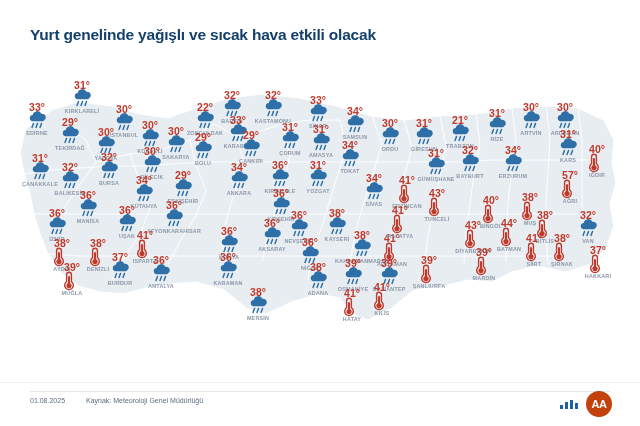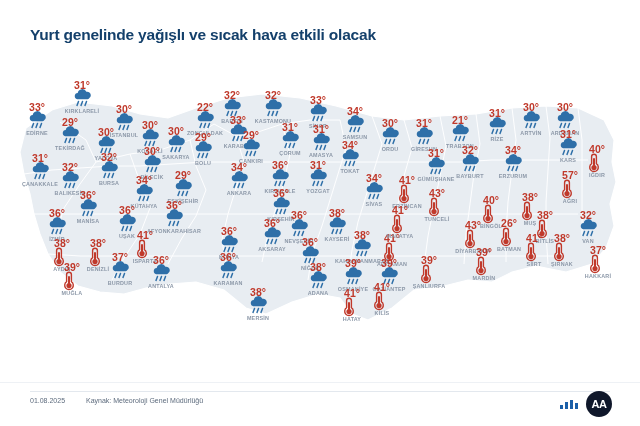--- a/index.html
+++ b/index.html
@@ -117,21 +117,21 @@
     height: 1px;
     background: #e3e8ee;
   }
   #logo {
     position: absolute;
     right: 28px;
     top: 8px;
     width: 26px;
     height: 26px;
     border-radius: 50%;
-    background: #0f172a;
+    background: #c2410c;
     color: #fff;
     font-size: 11px;
     font-weight: bold;
     display: flex;
     align-items: center;
     justify-content: center;
     letter-spacing: -0.5px;
   }
   #logo-bars {
     position: absolute;
@@ -633,21 +633,21 @@
           <div class="name" style="left: 0px; top: 11px;">SİİRT</div>
         </div>
         <div class="city" style="left: 509px; top: 178px;">
           <div class="ico" style="left: 0px; top: 0px;">
             <svg viewBox="0 0 14 20" width="14" height="20">
               <path d="M7 1.2a2.4 2.4 0 0 1 2.4 2.4v7.1a4.3 4.3 0 1 1-4.8 0V3.6A2.4 2.4 0 0 1 7 1.2z" fill="none" stroke="#c0392b" stroke-width="1.4"></path>
               <rect x="6" y="5" width="2" height="8" rx="1" fill="#c0392b"></rect>
               <circle cx="7" cy="14.6" r="2.6" fill="#c0392b"></circle>
             </svg>
           </div>
-          <div class="temp" style="left: 0px; top: -8px;">26°</div>
+          <div class="temp" style="left: 0px; top: -8px;">44°</div>
           <div class="name" style="left: 0px; top: 11px;">BATMAN</div>
         </div>
         <div class="city" style="left: 473px; top: 180px;">
           <div class="ico" style="left: 0px; top: 0px;">
             <svg viewBox="0 0 14 20" width="14" height="20">
               <path d="M7 1.2a2.4 2.4 0 0 1 2.4 2.4v7.1a4.3 4.3 0 1 1-4.8 0V3.6A2.4 2.4 0 0 1 7 1.2z" fill="none" stroke="#c0392b" stroke-width="1.4"></path>
               <rect x="6" y="5" width="2" height="8" rx="1" fill="#c0392b"></rect>
               <circle cx="7" cy="14.6" r="2.6" fill="#c0392b"></circle>
             </svg>
           </div>

